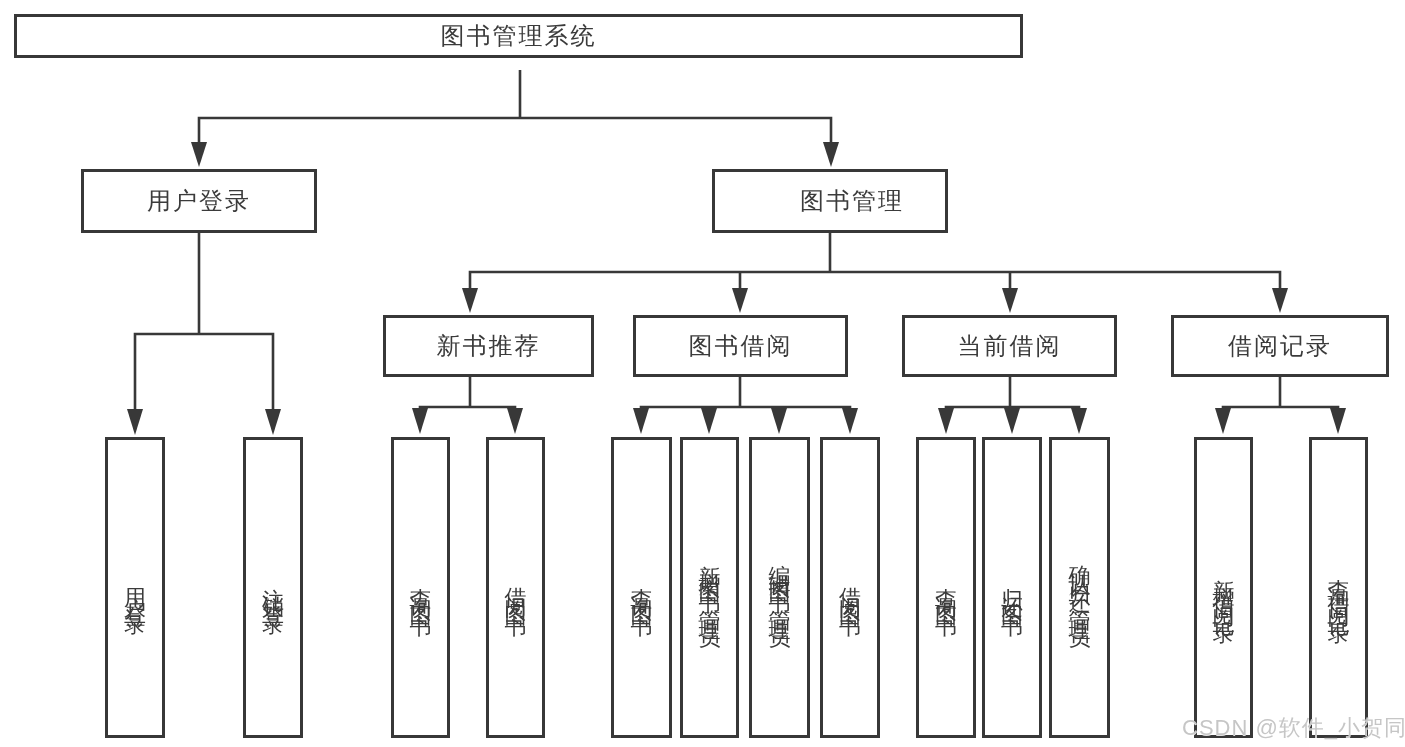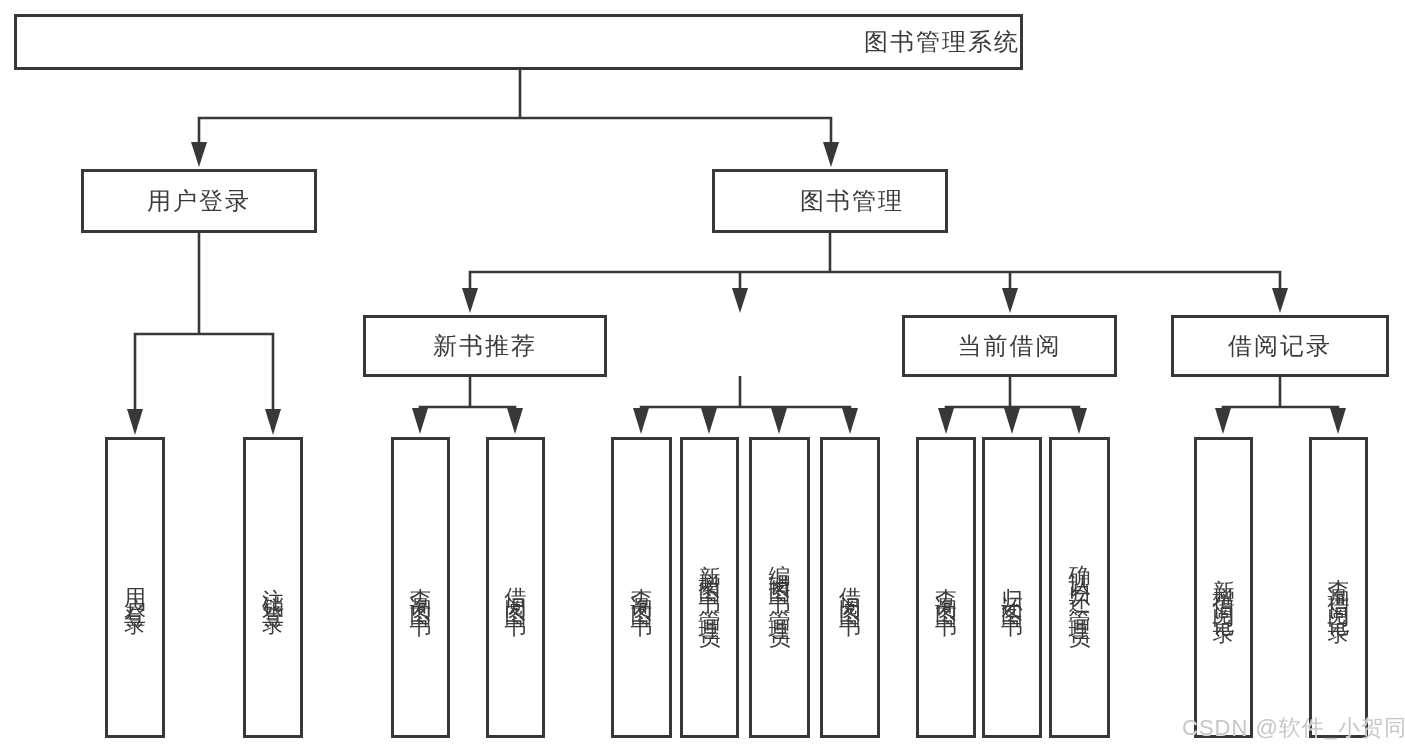--- a/index.html
+++ b/index.html
@@ -114,33 +114,36 @@
       <polygon points="1071,408 1087,408 1079,434"></polygon>
     </g>
 
     <g>
       <path d="M1280 376 V407 M1221.7 407 H1339.3 M1223 407 V409 M1338 407 V409"></path>
       <polygon points="1215,408 1231,408 1223,434"></polygon>
       <polygon points="1330,408 1346,408 1338,434"></polygon>
     </g>
   </svg>
 
-  <div class="box" style="left:14px; top:14px; width:1009px; height:56px;justify-content:flex-end;">
+  <div class="box" style="left:14px; top:14px; width:1009px; height:44px;">
     <span class="hlabel">图书管理系统</span>
   </div>
 
   <div class="box" style="left:81px; top:169px; width:236px; height:64px;">
     <span class="hlabel">用户登录</span>
   </div>
   <div class="box" style="left:712px; top:169px; width:236px; height:64px;padding-left:44px;">
     <span class="hlabel">图书管理</span>
   </div>
 
-  <div class="box" style="left:363px; top:315px; width:244px; height:62px;">
+  <div class="box" style="left:383px; top:315px; width:211px; height:62px;">
     <span class="hlabel">新书推荐</span>
+  </div>
+  <div class="box" style="left:633px; top:315px; width:215px; height:62px;">
+    <span class="hlabel">图书借阅</span>
   </div>
   <div class="box" style="left:902px; top:315px; width:215px; height:62px;">
     <span class="hlabel">当前借阅</span>
   </div>
   <div class="box" style="left:1171px; top:315px; width:218px; height:62px;">
     <span class="hlabel">借阅记录</span>
   </div>
 
   <div class="box" style="left:105px; top:437px; width:60px; height:301px;">
     <span class="vlabel">用户登录</span>

